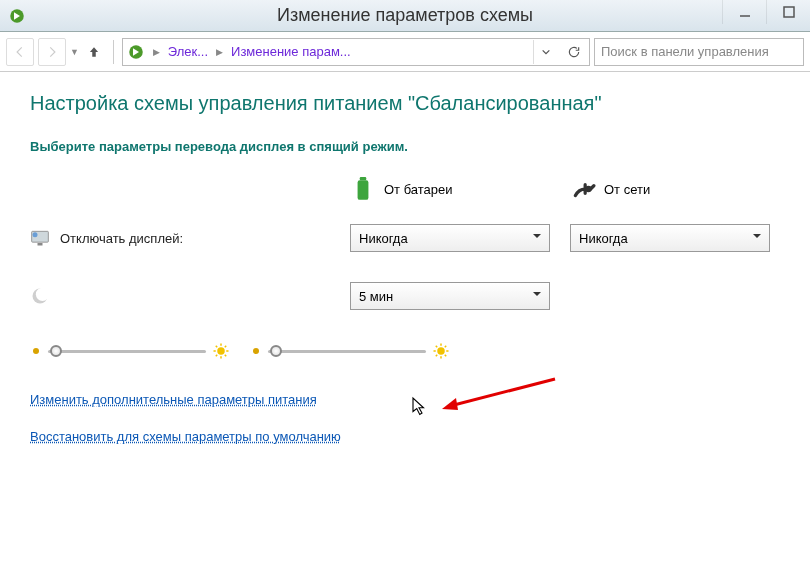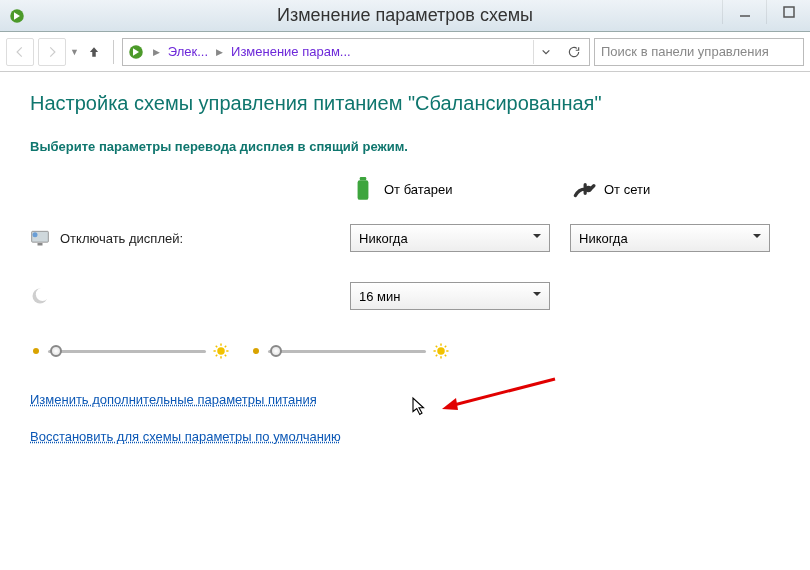--- a/index.html
+++ b/index.html
@@ -164,21 +164,21 @@
 
   <div class="setting-row">
     <div class="setting-label">
       <svg class="setting-icon" viewBox="0 0 24 24">
         <circle cx="12" cy="12" r="9" fill="#cfcfcf"></circle>
         <circle cx="15" cy="10" r="8" fill="#fff"></circle>
       </svg>
     </div>
     <div class="setting-col">
       <div class="select-box">
-        <span>16 мин</span>
+        <span>5 мин</span>
       </div>
     </div>
   </div>
 
   <div class="setting-row">
     <div class="setting-col">
       <div class="slider">
         <svg class="sun-sm" viewBox="0 0 24 24">
             <circle cx="12" cy="12" r="6" fill="#d9a300"></circle>
           </svg>

